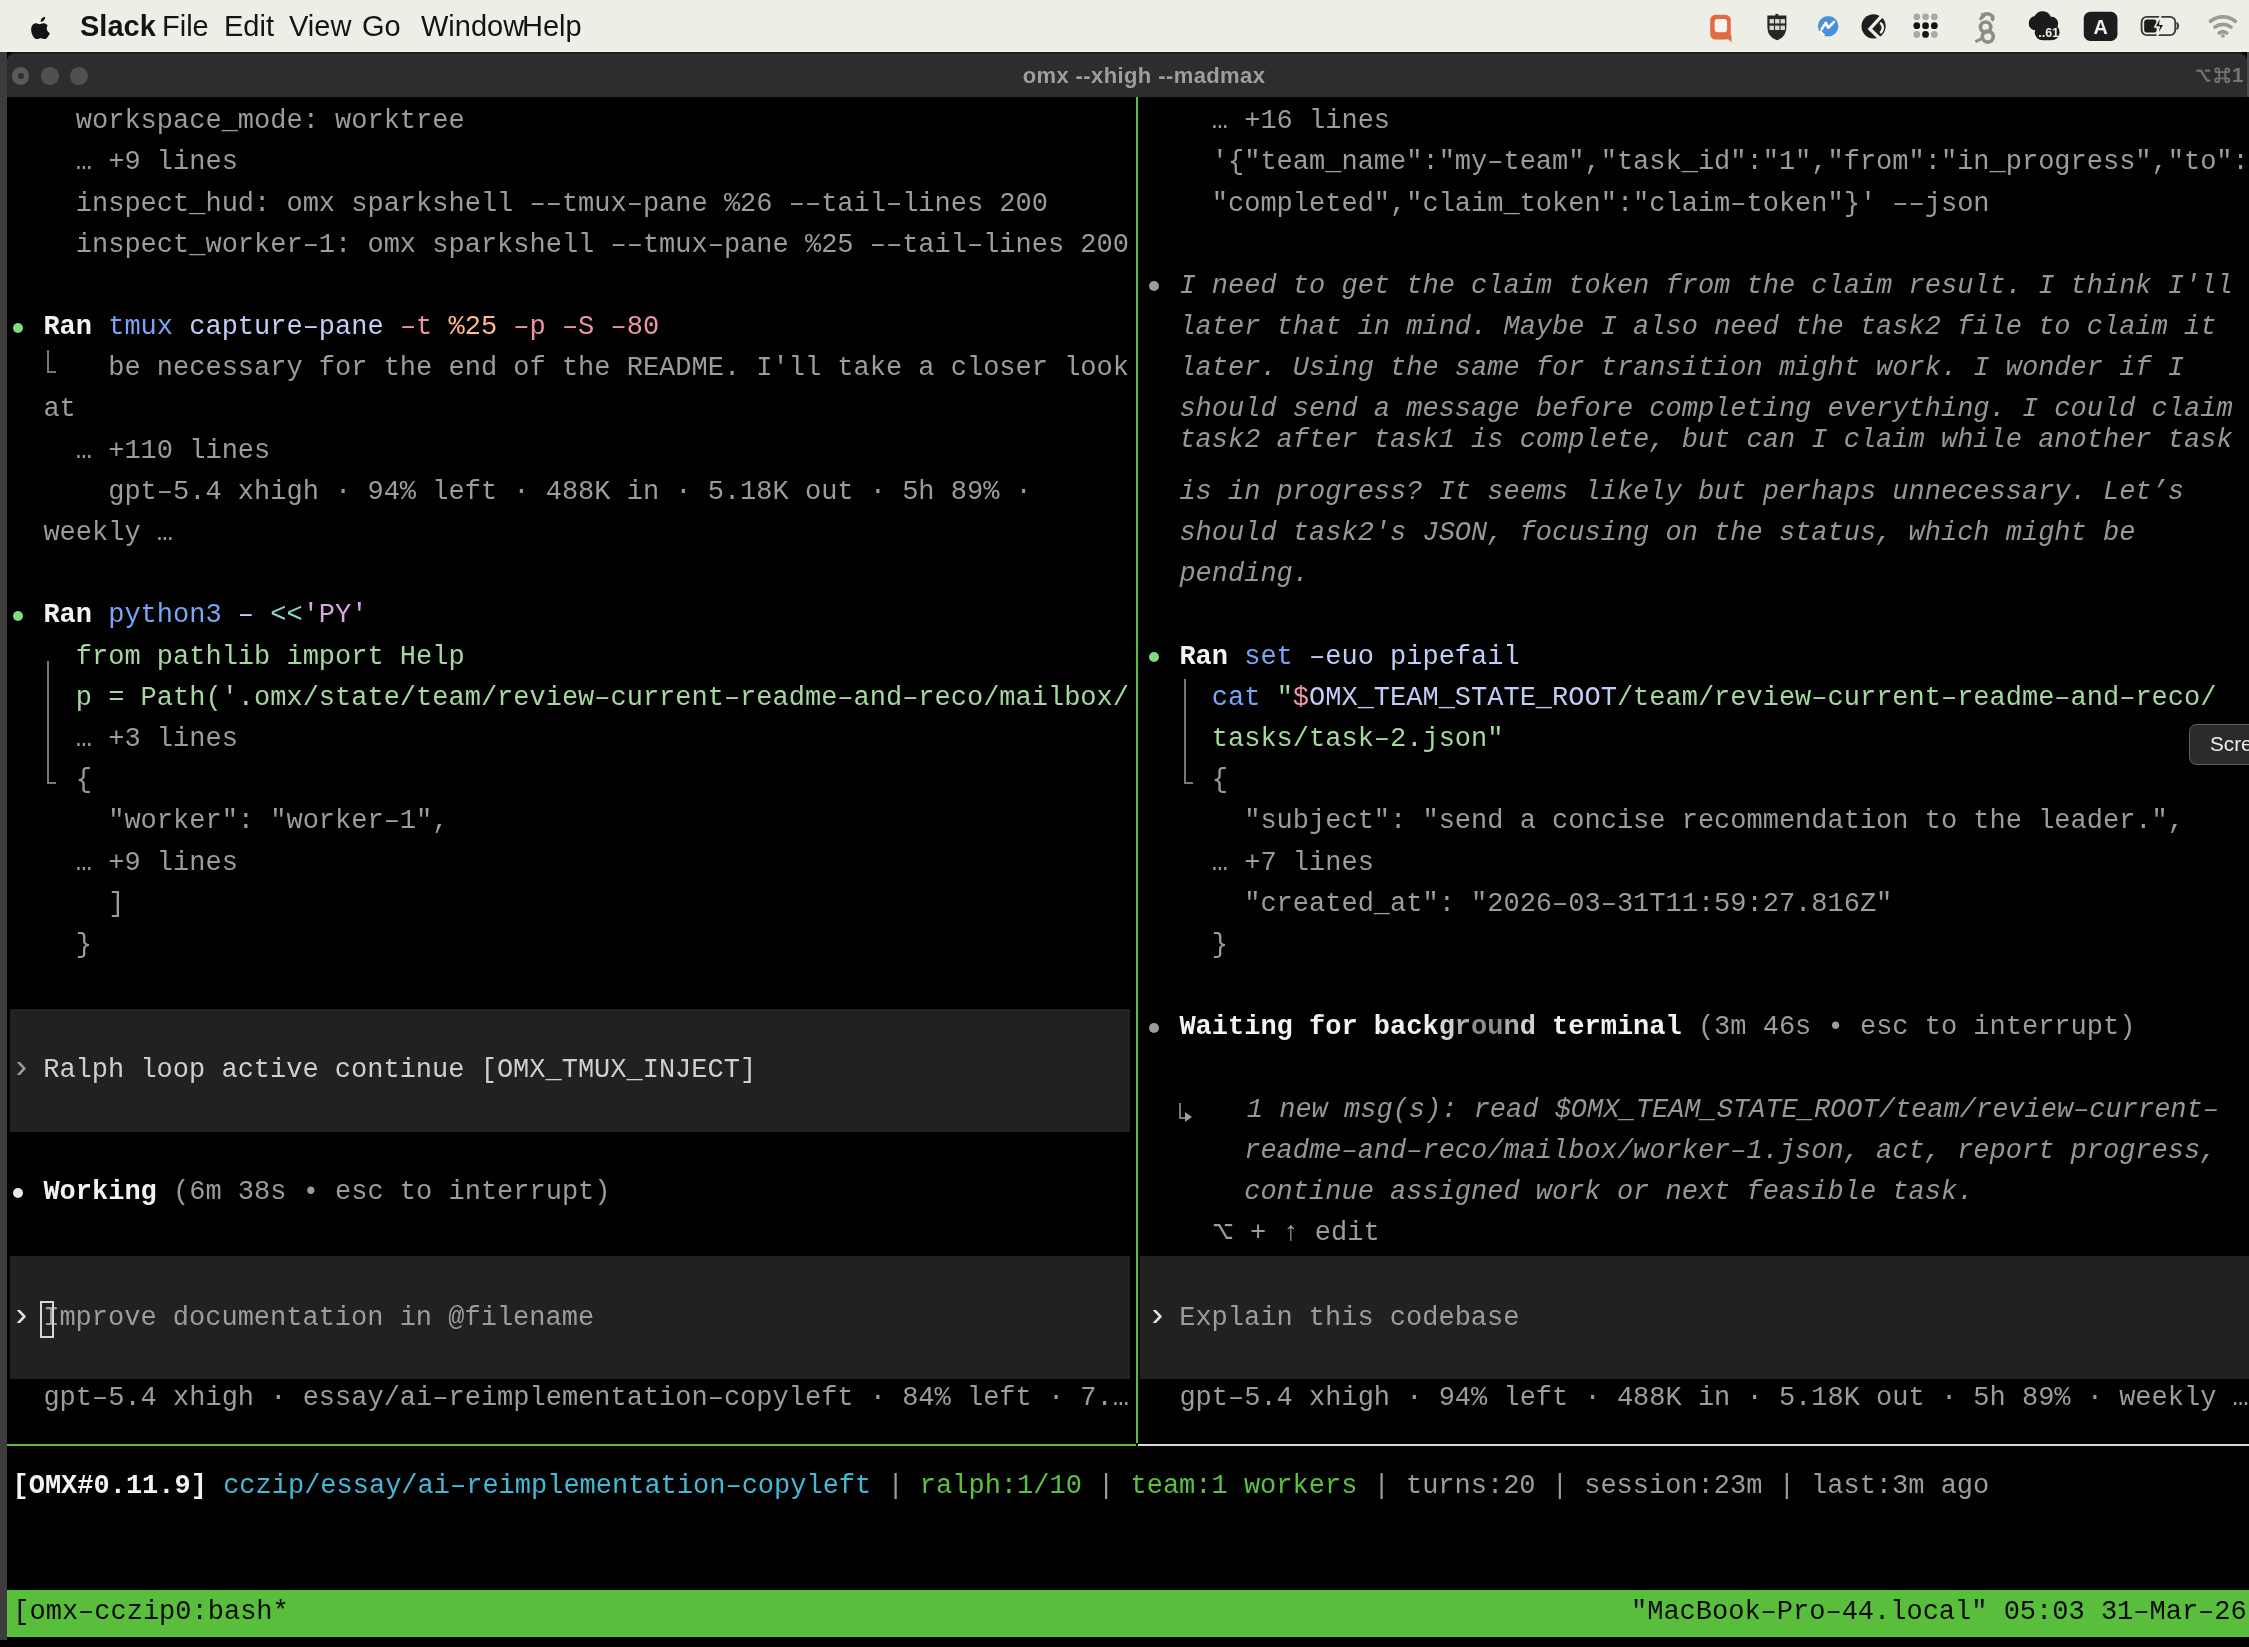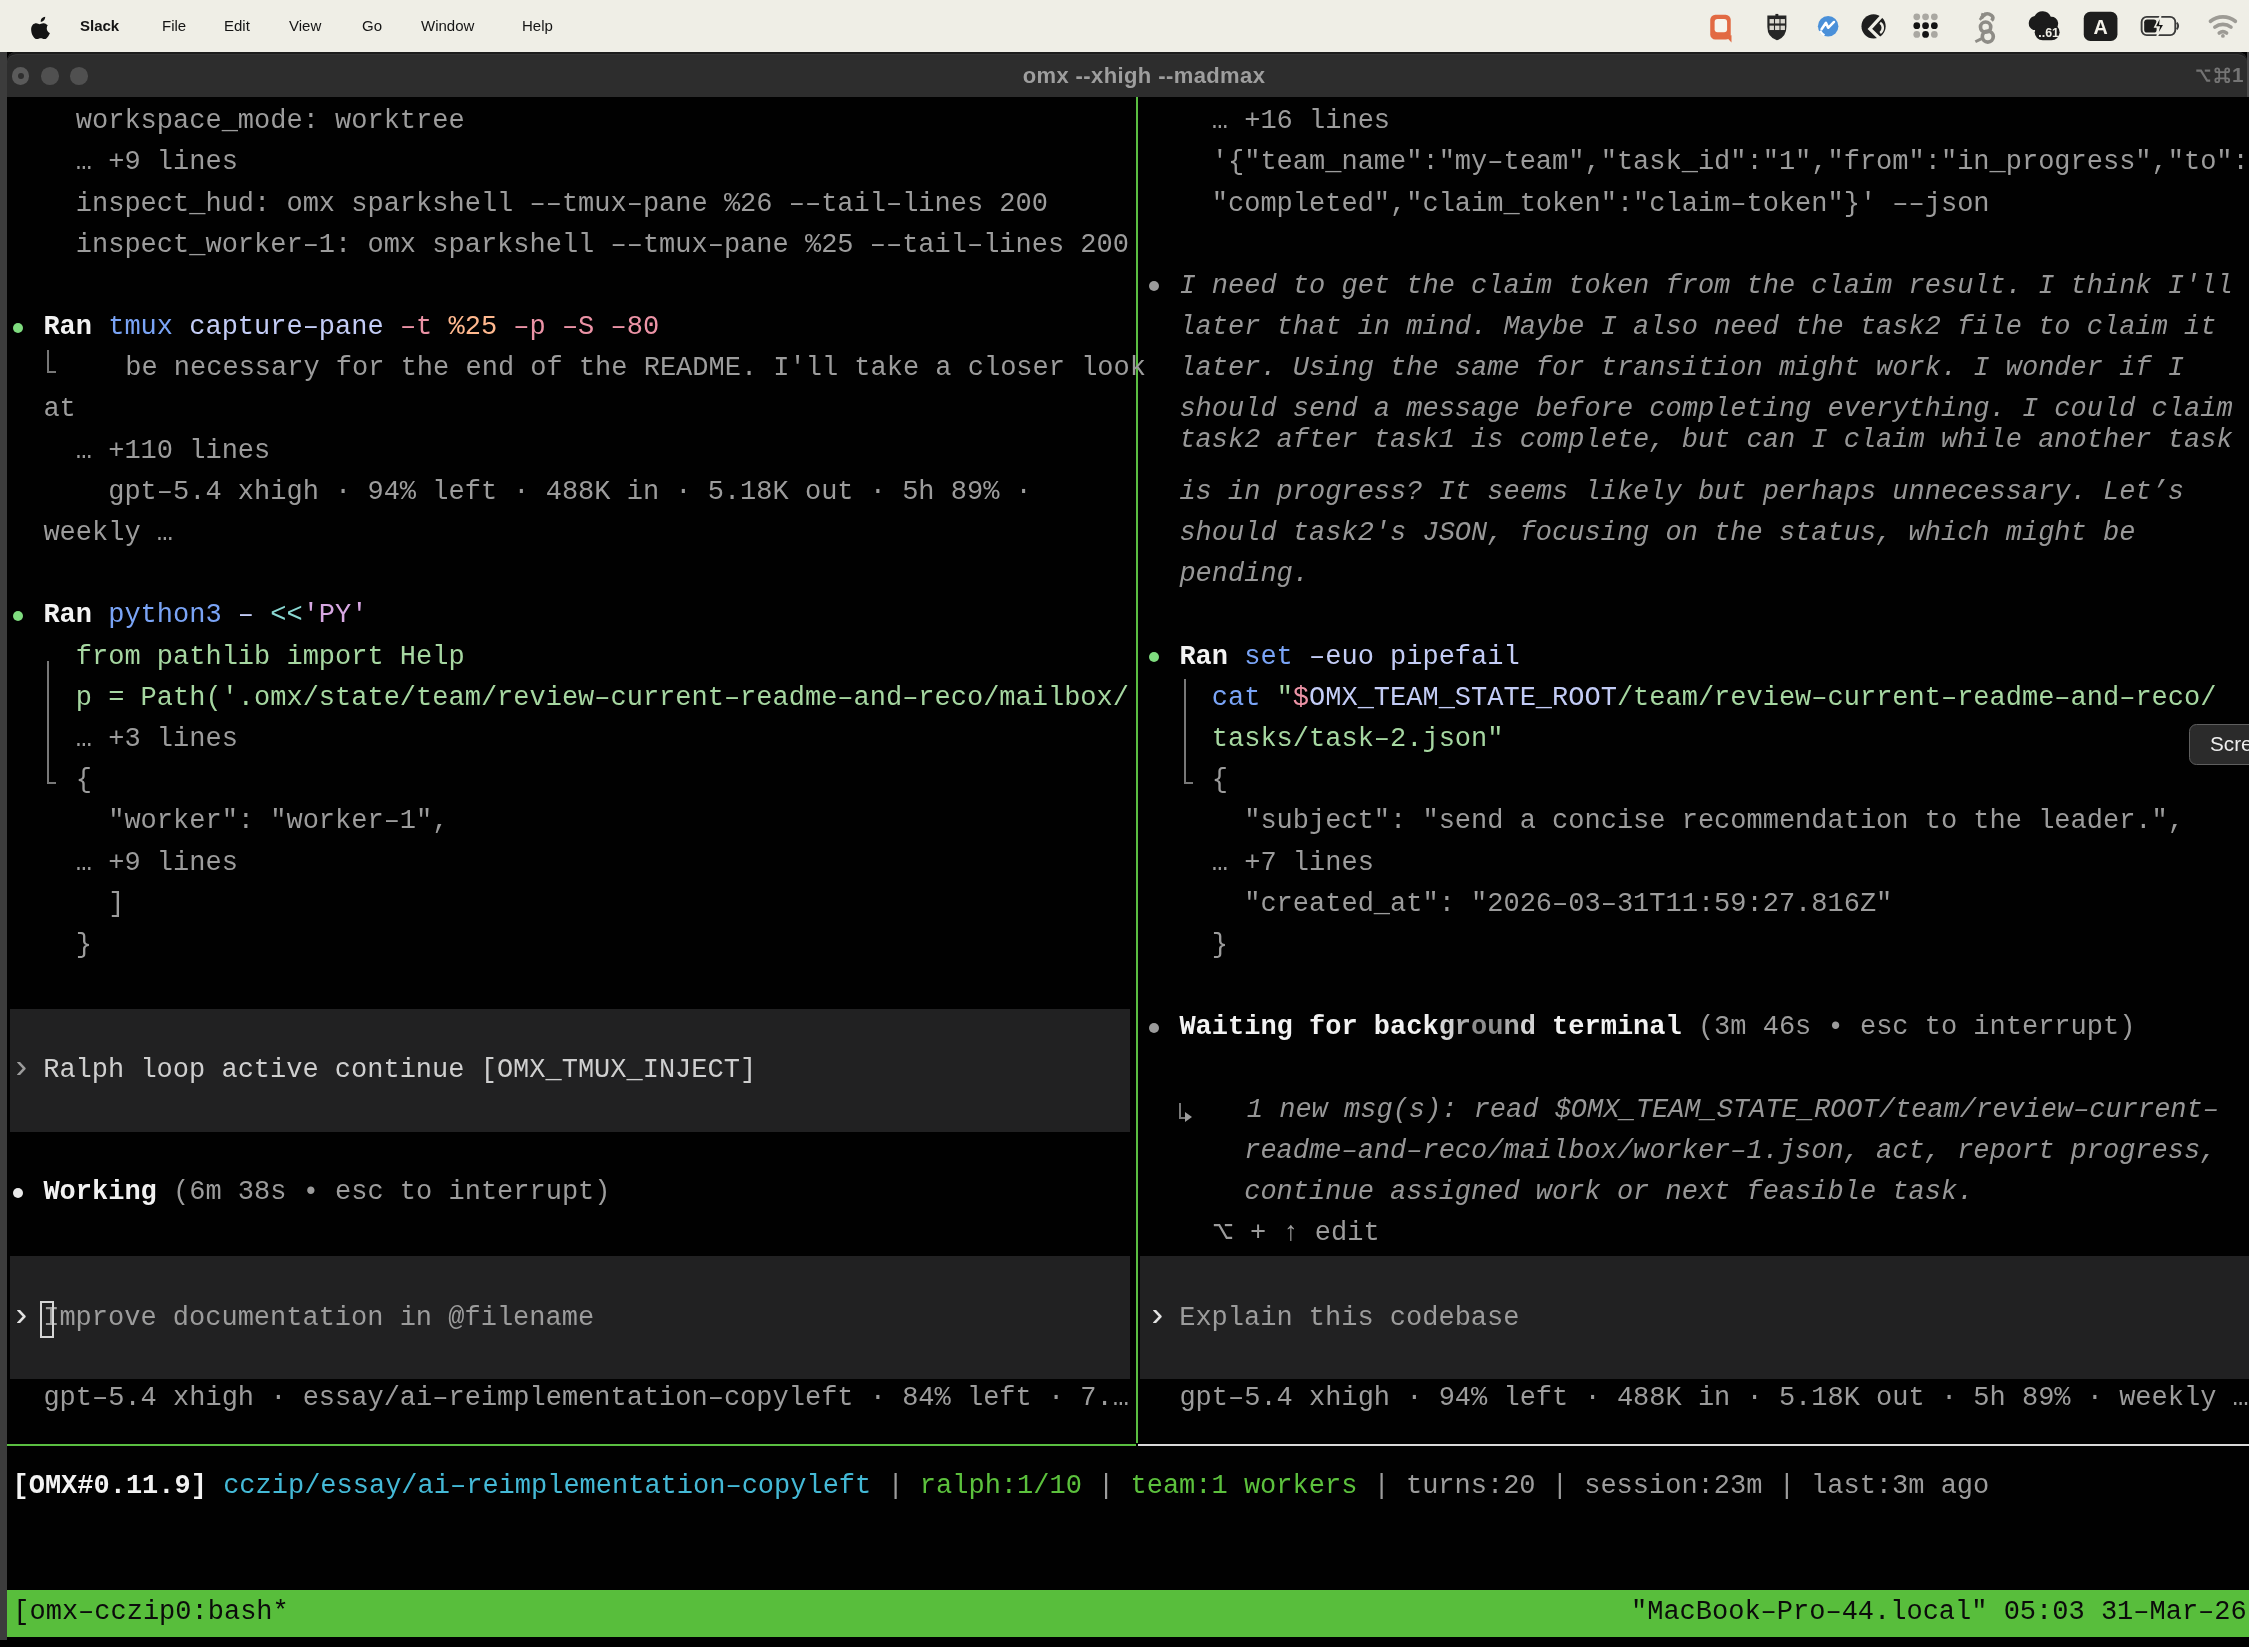--- a/index.html
+++ b/index.html
@@ -1,17 +1,17 @@
 <!DOCTYPE html>
 <html style="font-size:11.8px"><head><meta charset="utf-8">
 <style>
 * { margin:0; padding:0; box-sizing:border-box; }
 html,body { width:2250px; height:1648px; background:#000; overflow:hidden; position:relative; }
 #menubar { position:absolute; left:0; top:0; width:2250px; height:52px; background:#efeee6; }
-.mi { position:absolute; top:0; height:52px; line-height:52px; font-family:"Liberation Sans",sans-serif; font-size:15px; color:#141414; }
+.mi { position:absolute; top:0; height:52px; line-height:52px; font-family:"Liberation Sans",sans-serif; font-size:29px; color:#141414; }
 #apple { position:absolute; left:31px; top:15.5px; }
 #mi { position:absolute; left:1689px; top:0; }
 #lstrip { position:absolute; left:0; top:52px; width:7.4px; height:1588px; background:#3c3c3c; }
 #rstrip { position:absolute; left:2247px; top:52px; width:3px; height:45px; background:#4a4a4a; }
 #titlebar { position:absolute; left:7.4px; top:52px; width:2240px; height:45px; background:#2d2d2d; border-radius:8.9px 8.9px 0 0; box-shadow: inset 0 2.2px 0 #1c1c1c, inset 0 3px 0 #3e3e3e; }
 .tl { position:absolute; border-radius:50%; width:17.7px; height:17.7px; top:67px; }
 #title { position:absolute; left:24px; top:52px; width:2240px; height:45px; text-align:center; line-height:47px; font-family:"Liberation Sans",sans-serif; font-weight:bold; font-size:22px; color:#9e9e9e; letter-spacing:0.4px; }
 #hot1 { position:absolute; left:2232px; top:52px; height:45px; line-height:45px; font-family:"Liberation Sans",sans-serif; font-weight:bold; font-size:20.7px; color:#747474; }
 #term { position:absolute; left:7.4px; top:97px; width:2243px; height:1545px; background:#010101; border-radius:0 0 8.9px 8.9px; }
 #divider { position:absolute; left:1136px; top:97px; width:2.2px; height:1346px; background:#5abe41; }
@@ -158,21 +158,21 @@
 <div id="bdrL"></div>
 <div id="bdrR"></div>
 <div id="box1" class="box"></div>
 <div id="box2" class="box"></div>
 <div id="box3" class="box"></div>
 <div class="r" style="left:11px;top:101px"><span class="g">    workspace_mode: worktree</span></div>
 <div class="r" style="left:11px;top:142px"><span class="g">    … +9 lines</span></div>
 <div class="r" style="left:11px;top:184px"><span class="g">    inspect_hud: omx sparkshell ––tmux–pane %26 ––tail–lines 200</span></div>
 <div class="r" style="left:11px;top:225px"><span class="g">    inspect_worker–1: omx sparkshell ––tmux–pane %25 ––tail–lines 200</span></div>
 <div class="r" style="left:11px;top:307px">  <span class="w">Ran</span> <span class="blu">tmux</span> <span class="lav">capture–pane</span> <span class="pnk">–t</span> <span class="pch">%25</span> <span class="pnk">–p</span> <span class="pnk">–S</span> <span class="pnk">–80</span></div>
-<div class="r" style="left:28px;top:348px"><span class="g">      be necessary for the end of the README. I'll take a closer look</span></div>
+<div class="r" style="left:11px;top:348px"><span class="g">      be necessary for the end of the README. I'll take a closer look</span></div>
 <div class="r" style="left:11px;top:389px"><span class="g">  at</span></div>
 <div class="r" style="left:11px;top:431px"><span class="g">    … +110 lines</span></div>
 <div class="r" style="left:11px;top:472px"><span class="g">      gpt–5.4 xhigh · 94% left · 488K in · 5.18K out · 5h 89% ·</span></div>
 <div class="r" style="left:11px;top:513px"><span class="g">  weekly …</span></div>
 <div class="r" style="left:11px;top:595px">  <span class="w">Ran</span> <span class="blu">python3</span> <span class="lav">–</span> <span class="cyn">&lt;&lt;</span><span class="plm">'PY'</span></div>
 <div class="r" style="left:11px;top:637px"><span class="grn">    from pathlib import Help</span></div>
 <div class="r" style="left:11px;top:678px"><span class="grn">    p = Path('.omx/state/team/review–current–readme–and–reco/mailbox/</span></div>
 <div class="r" style="left:11px;top:719px"><span class="g">    … +3 lines</span></div>
 <div class="r" style="left:11px;top:760px"><span class="g">    {</span></div>
 <div class="r" style="left:11px;top:801px"><span class="g">      "worker": "worker–1",</span></div>

